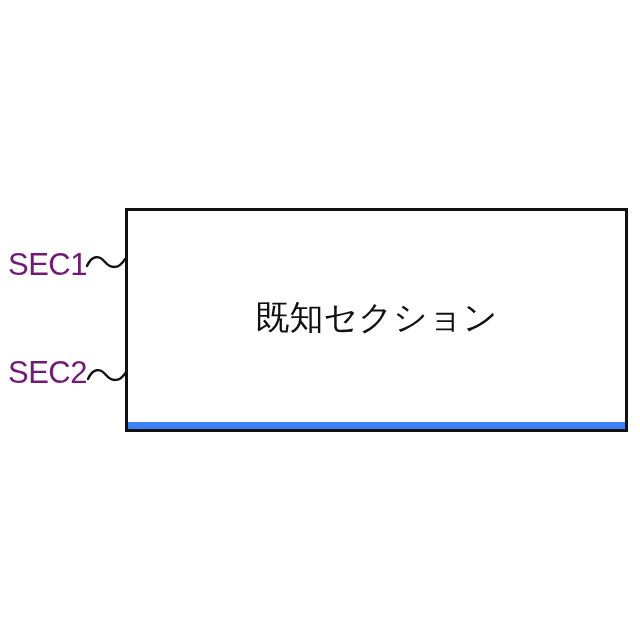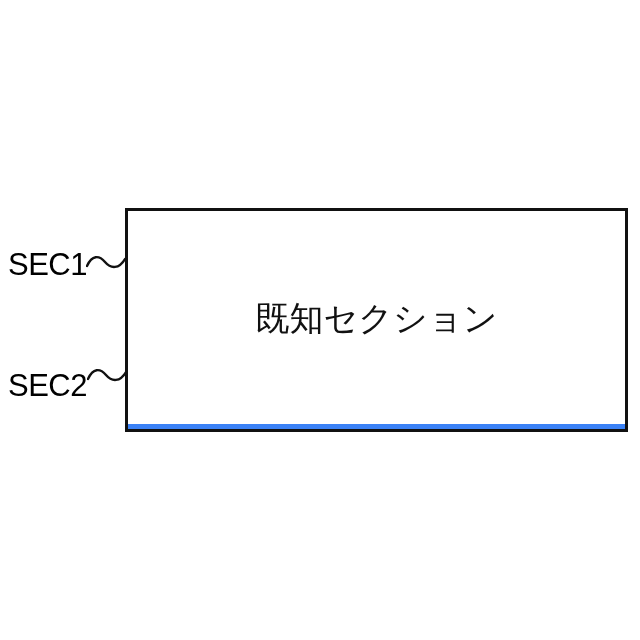--- a/index.html
+++ b/index.html
@@ -32,37 +32,37 @@
   .section-row {
     flex: 1 1 0;
     display: flex;
     align-items: center;
     justify-content: center;
     font-size: 34px;
     line-height: 1;
     white-space: nowrap;
   }
   .section-row.top {
-    border-bottom: 5px solid #3b82f6;
+    border-bottom: 7px solid #3b82f6;
   }
   
   .ref-row {
     position: absolute;
     left: 8px;
     height: 112px;
     display: flex;
     align-items: center;
   }
   .ref-row.r1 { top: 208px; }
-  .ref-row.r2 { top: 329px; }
+  .ref-row.r2 { top: 316px; }
   .ref-label {
     font-size: 31px;
     line-height: 1;
     letter-spacing: -0.5px;
-    color: #000000;
+    color: #701a75;
   }
   
   .squiggle {
     position: absolute;
     display: block;
   }
   .squiggle.s1 { left: 86px; top: 254px; }
   .squiggle.s2 { left: 87px; top: 367px; }
   .squiggle path {
     fill: none;

